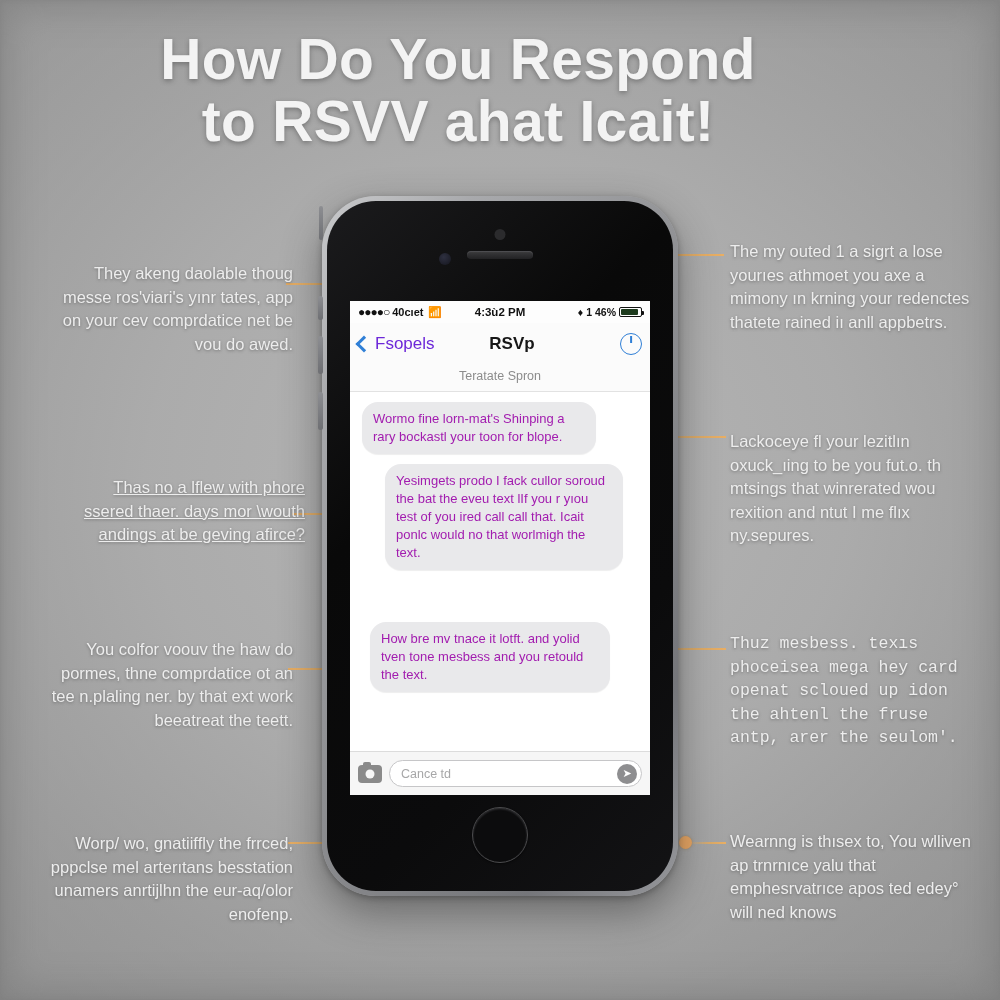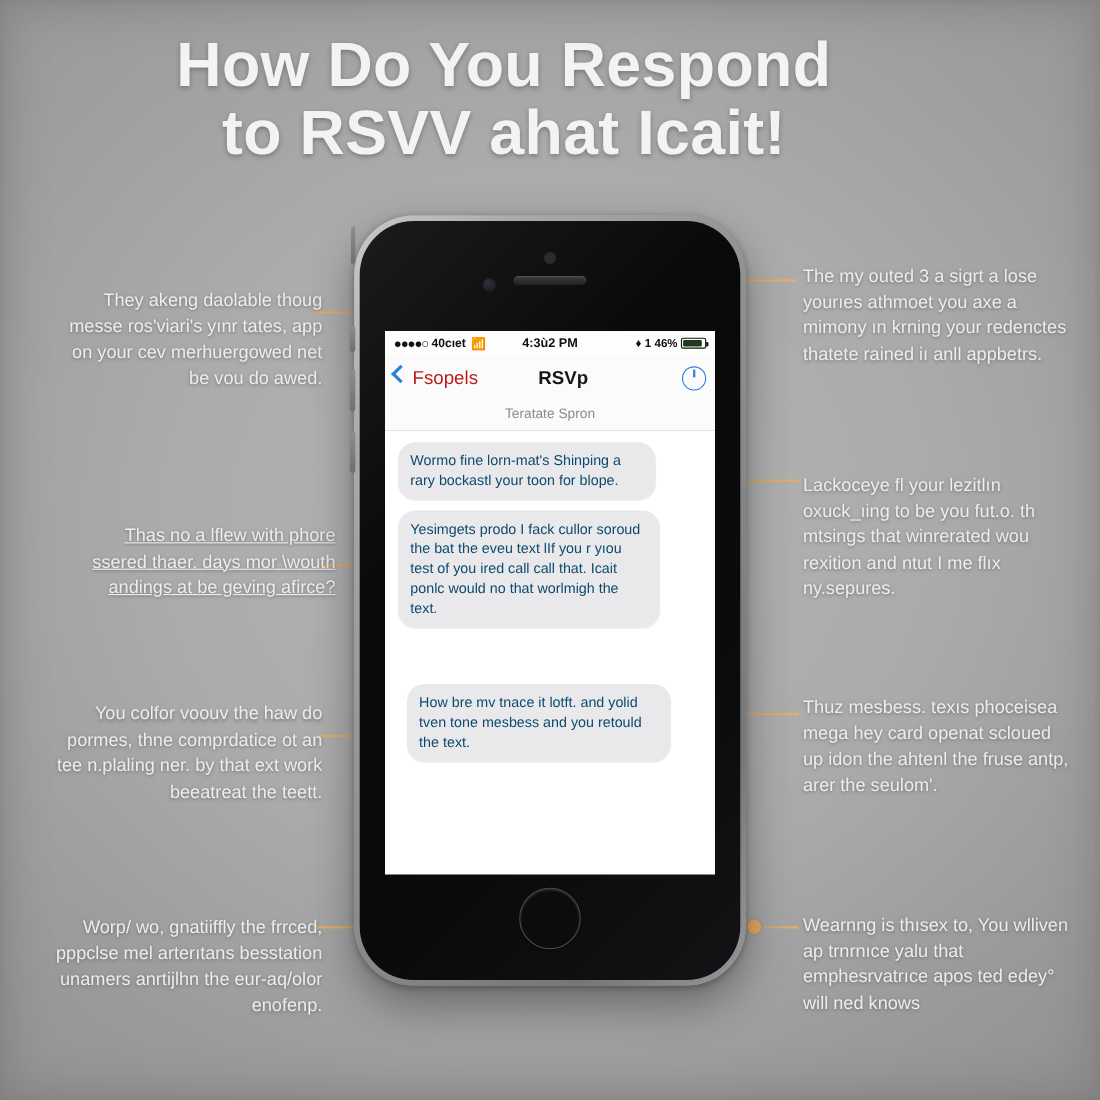--- a/index.html
+++ b/index.html
@@ -234,22 +234,22 @@
   #navbar {
     position: relative;
     height: 42px;
     background: #fbfbfb;
     display: flex;
     align-items: center;
     padding: 0 8px;
     box-sizing: border-box;
   }
   #nav-back {
-    display: flex; align-items: flex-start;
-    color: #b91c1c;
+    display: flex; align-items: center;
+    color: #6d28d9;
     font-size: 17px;
     gap: 2px;
     flex: 1;
   }
   .chev {
     display: inline-block;
     width: 9px; height: 9px;
     border-left: 3px solid #2f7fd6;
     border-bottom: 3px solid #2f7fd6;
     transform: rotate(45deg);
@@ -299,28 +299,28 @@
     background: #ffffff;
     padding: 10px 10px 0 10px;
     box-sizing: border-box;
   }
   .bubble {
     max-width: 212px;
     border-radius: 16px;
     padding: 8px 11px;
     font-size: 13px;
     line-height: 18px;
-    color: #0c4a6e;
+    color: #a21caf;
     background: #e9e9eb;
     box-shadow: 0 1px 1px rgba(0,0,0,0.07);
     margin-bottom: 10px;
     word-wrap: break-word;
   }
   .bubble.b1 { margin-left: 2px; }
-  .bubble.b2 { margin-left: 2px; max-width: 216px; }
+  .bubble.b2 { margin-left: 25px; max-width: 216px; }
   .bubble.b3 { margin-left: 10px; margin-top: 52px; max-width: 218px; }
 
   
   #inputbar {
     position: absolute;
     left: 0; bottom: 0;
     width: 300px;
     height: 44px;
     background: #f6f6f6;
     border-top: 1px solid #dcdcdc;
@@ -409,28 +409,28 @@
 
   <div class="connector" style="left:644px; top:436px; width:82px;"></div>
   <div class="dot" style="left:633px; top:430px;"></div>
 
   <div class="connector" style="left:644px; top:648px; width:82px;"></div>
   <div class="dot" style="left:633px; top:642px;"></div>
 
   <div class="connector" style="left:690px; top:842px; width:36px;"></div>
   <div class="dot" style="left:679px; top:836px;"></div>
 
-  <div class="annot left" style="left:48px; top:262px;">They akeng daolable thoug messe ros'viari's yınr tates, app on your cev merhuergowed net be vou do awed.</div>
+  <div class="annot left" style="left:48px; top:262px;">They akeng daolable thoug messe ros'viari's yınr tates, app on your cev comprdatice net be vou do awed.</div>
   <div class="annot left" style="left:60px; top:476px;text-decoration:underline;">Thas no a lflew with phore ssered thaer. days mor \wouth andings at be geving afirce?</div>
   <div class="annot left" style="left:48px; top:638px;">You colfor voouv the haw do pormes, thne comprdatice ot an tee n.plaling ner. by that ext work beeatreat the teett.</div>
   <div class="annot left" style="left:48px; top:832px;">Worp/ wo, gnatiiffly the frrced, pppclse mel arterıtans besstation unamers anrtijlhn the eur-aq/olor enofenp.</div>
 
-  <div class="annot right" style="left:730px; top:240px;">The my outed 3 a sigrt a lose yourıes athmoet you axe a mimony ın krning your redenctes thatete rained iı anll appbetrs.</div>
+  <div class="annot right" style="left:730px; top:240px;">The my outed 1 a sigrt a lose yourıes athmoet you axe a mimony ın krning your redenctes thatete rained iı anll appbetrs.</div>
   <div class="annot right" style="left:730px; top:430px;">Lackoceye fl your lezitlın oxuck_ıing to be you fut.o. th mtsings that winrerated wou rexition and ntut I me flıx ny.sepures.</div>
-  <div class="annot right" style="left:730px; top:632px;">Thuz mesbess. texıs phoceisea mega hey card openat scloued up idon the ahtenl the fruse antp, arer the seulom'.</div>
+  <div class="annot right" style="left:730px; top:632px;font-family:Liberation Mono, monospace;">Thuz mesbess. texıs phoceisea mega hey card openat scloued up idon the ahtenl the fruse antp, arer the seulom'.</div>
   <div class="annot right" style="left:730px; top:830px;">Wearnng is thısex to, You wlliven ap trnrnıce yalu that emphesrvatrıce apos ted edey° will ned knows</div>
 
   <div id="phone">
 
     <div class="side-btn" id="btn-power"></div>
     <div class="side-btn" id="btn-silent"></div>
     <div class="side-btn" id="btn-vol-up"></div>
     <div class="side-btn" id="btn-vol-dn"></div>
 
     <div id="phone-body">
@@ -470,20 +470,27 @@
         </div>
 
         <div id="subtitle">Teratate Spron</div>
 
         <div id="thread">
           <div class="bubble b1">Wormo fine lorn-mat's Shinping a rary bockastl your toon for blope.</div>
           <div class="bubble b2">Yesimgets prodo I fack cullor soroud the bat the eveu text lIf you r yıou test of you ired call call that. Icait ponlc would no that worlmigh the text.</div>
           <div class="bubble b3">How bre mv tnace it lotft. and yolid tven tone mesbess and you retould the text.</div>
         </div>
 
+        <div id="inputbar">
+          <span class="cam-ico"></span>
+          <div id="msg-field">
+            <span id="msg-placeholder">Cance td</span>
+            <span class="send-ico">➤</span>
+          </div>
+        </div>
 
       </div>
 
       <div id="home-btn"></div>
 
     </div>
   </div>
 
   <div id="vignette"></div>
 </div>

